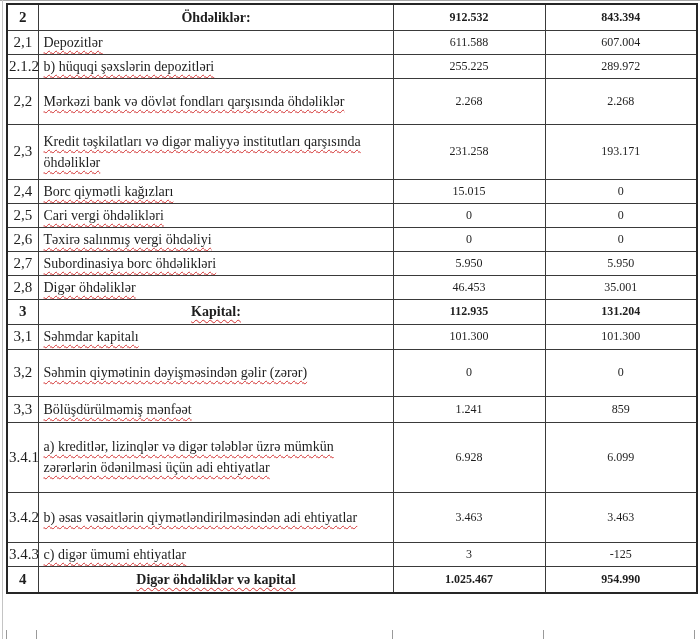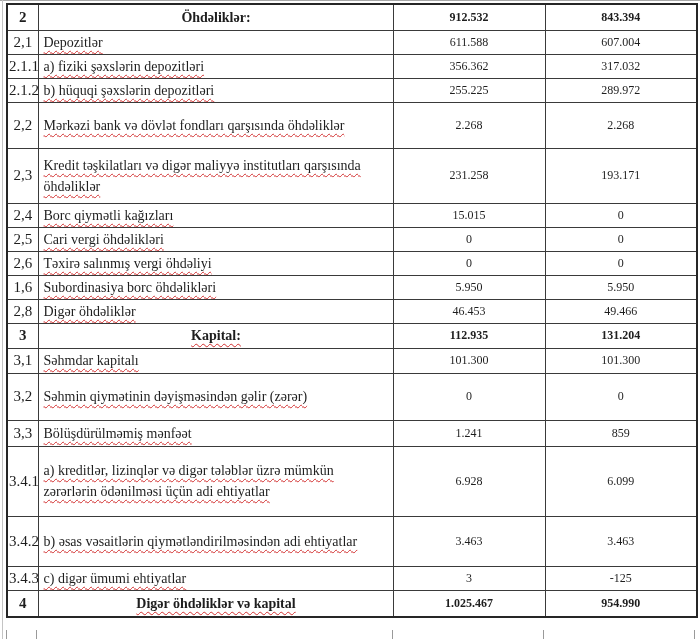--- a/index.html
+++ b/index.html
@@ -57,26 +57,20 @@
         <td class="c-val"><span>912.532</span></td>
         <td class="c-val"><span>843.394</span></td>
       </tr>
       <tr style="height: 22px;">
         <td class="c-no"><span>2,1</span></td>
         <td class="c-name"><span class="squiggle">Depozitlər</span></td>
         <td class="c-val"><span>611.588</span></td>
         <td class="c-val"><span>607.004</span></td>
       </tr>
       <tr style="height: 22px;">
-        <td class="c-no"><span>2.1.1</span></td>
-        <td class="c-name"><span class="squiggle">a) fiziki şəxslərin depozitləri</span></td>
-        <td class="c-val"><span>356.362</span></td>
-        <td class="c-val"><span>317.032</span></td>
-      </tr>
-      <tr style="height: 22px;">
         <td class="c-no"><span>2.1.2</span></td>
         <td class="c-name"><span class="squiggle">b) hüquqi şəxslərin depozitləri</span></td>
         <td class="c-val"><span>255.225</span></td>
         <td class="c-val"><span>289.972</span></td>
       </tr>
       <tr style="height: 46px; font-family: Liberation Serif, serif;">
         <td class="c-no"><span>2,2</span></td>
         <td class="c-name"><span class="squiggle">Mərkəzi bank və dövlət fondları qarşısında öhdəliklər</span></td>
         <td class="c-val"><span>2.268</span></td>
         <td class="c-val"><span>2.268</span></td>
@@ -99,30 +93,30 @@
         <td class="c-val"><span>0</span></td>
         <td class="c-val"><span>0</span></td>
       </tr>
       <tr style="height: 22px;">
         <td class="c-no"><span>2,6</span></td>
         <td class="c-name"><span class="squiggle">Təxirə salınmış vergi öhdəliyi</span></td>
         <td class="c-val"><span>0</span></td>
         <td class="c-val"><span>0</span></td>
       </tr>
       <tr style="height: 23px;">
-        <td class="c-no"><span>1,6</span></td>
+        <td class="c-no"><span>2,7</span></td>
         <td class="c-name"><span class="squiggle">Subordinasiya borc öhdəlikləri</span></td>
         <td class="c-val"><span>5.950</span></td>
         <td class="c-val"><span>5.950</span></td>
       </tr>
       <tr style="height: 24px;">
         <td class="c-no"><span>2,8</span></td>
         <td class="c-name"><span class="squiggle">Digər öhdəliklər</span></td>
         <td class="c-val"><span>46.453</span></td>
-        <td class="c-val"><span>49.466</span></td>
+        <td class="c-val"><span>35.001</span></td>
       </tr>
       <tr class="hdr" style="height: 25px;">
         <td class="c-no"><span>3</span></td>
         <td class="c-name center"><span class="squiggle">Kapital:</span></td>
         <td class="c-val"><span>112.935</span></td>
         <td class="c-val"><span>131.204</span></td>
       </tr>
       <tr style="height: 25px;">
         <td class="c-no"><span>3,1</span></td>
         <td class="c-name"><span class="squiggle">Səhmdar kapitalı</span></td>

